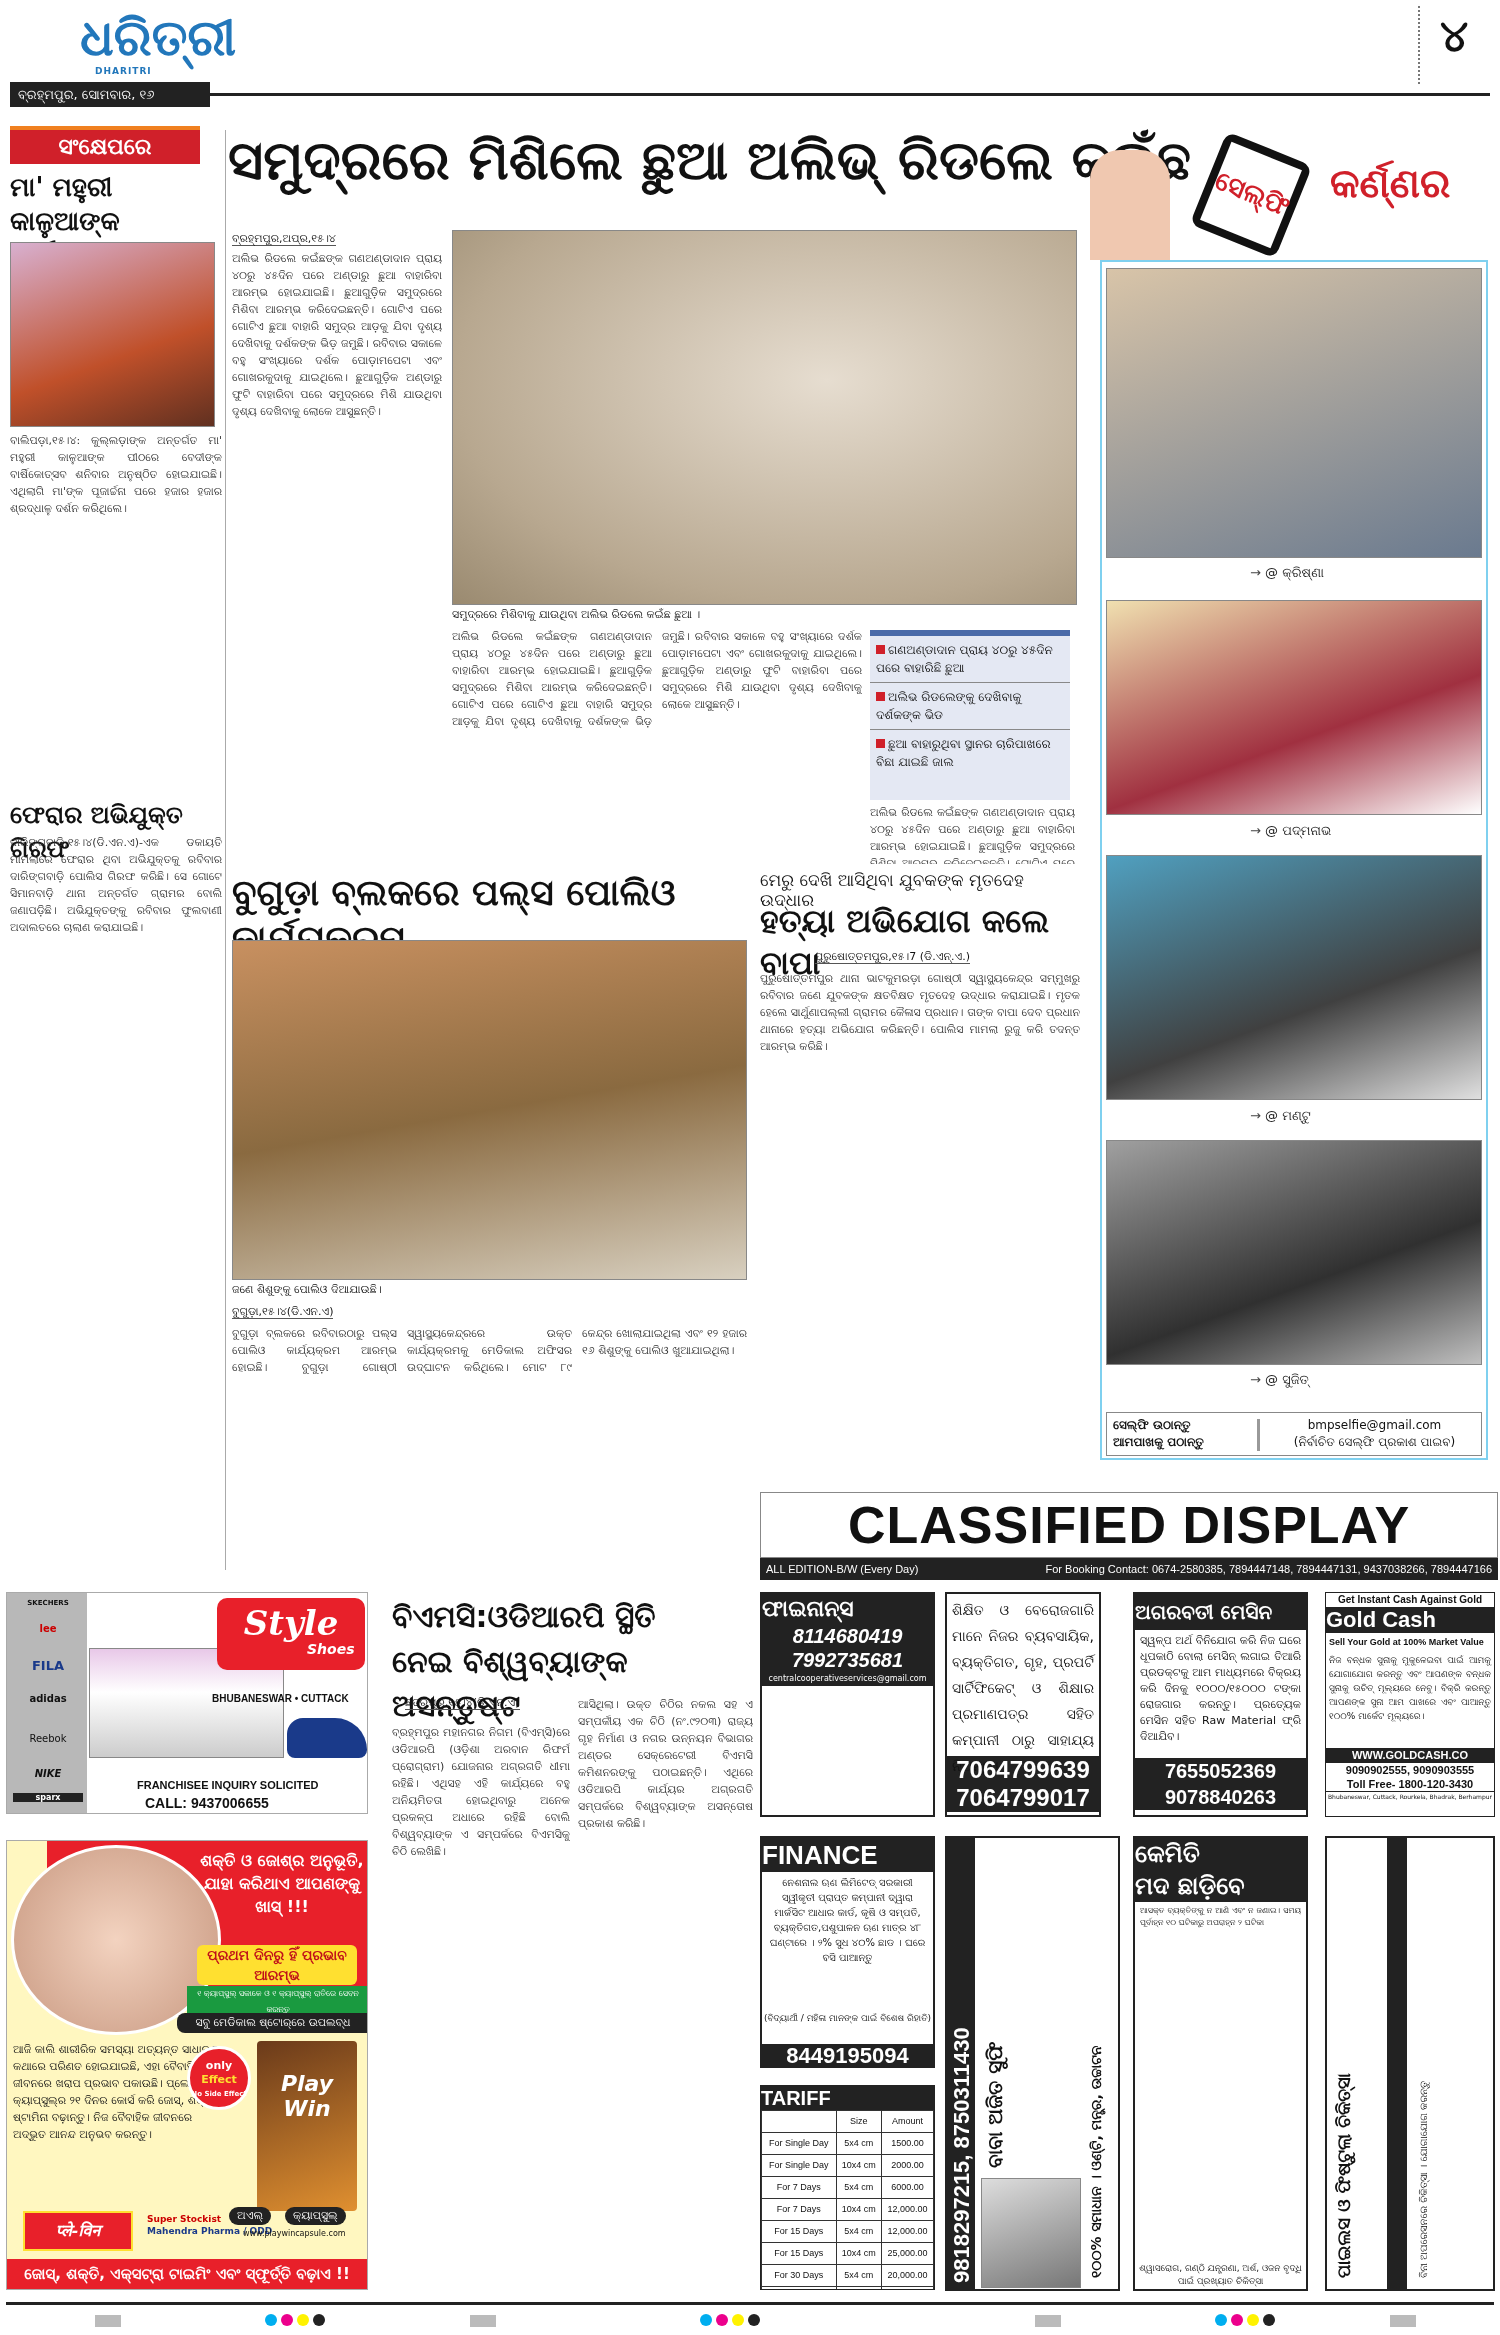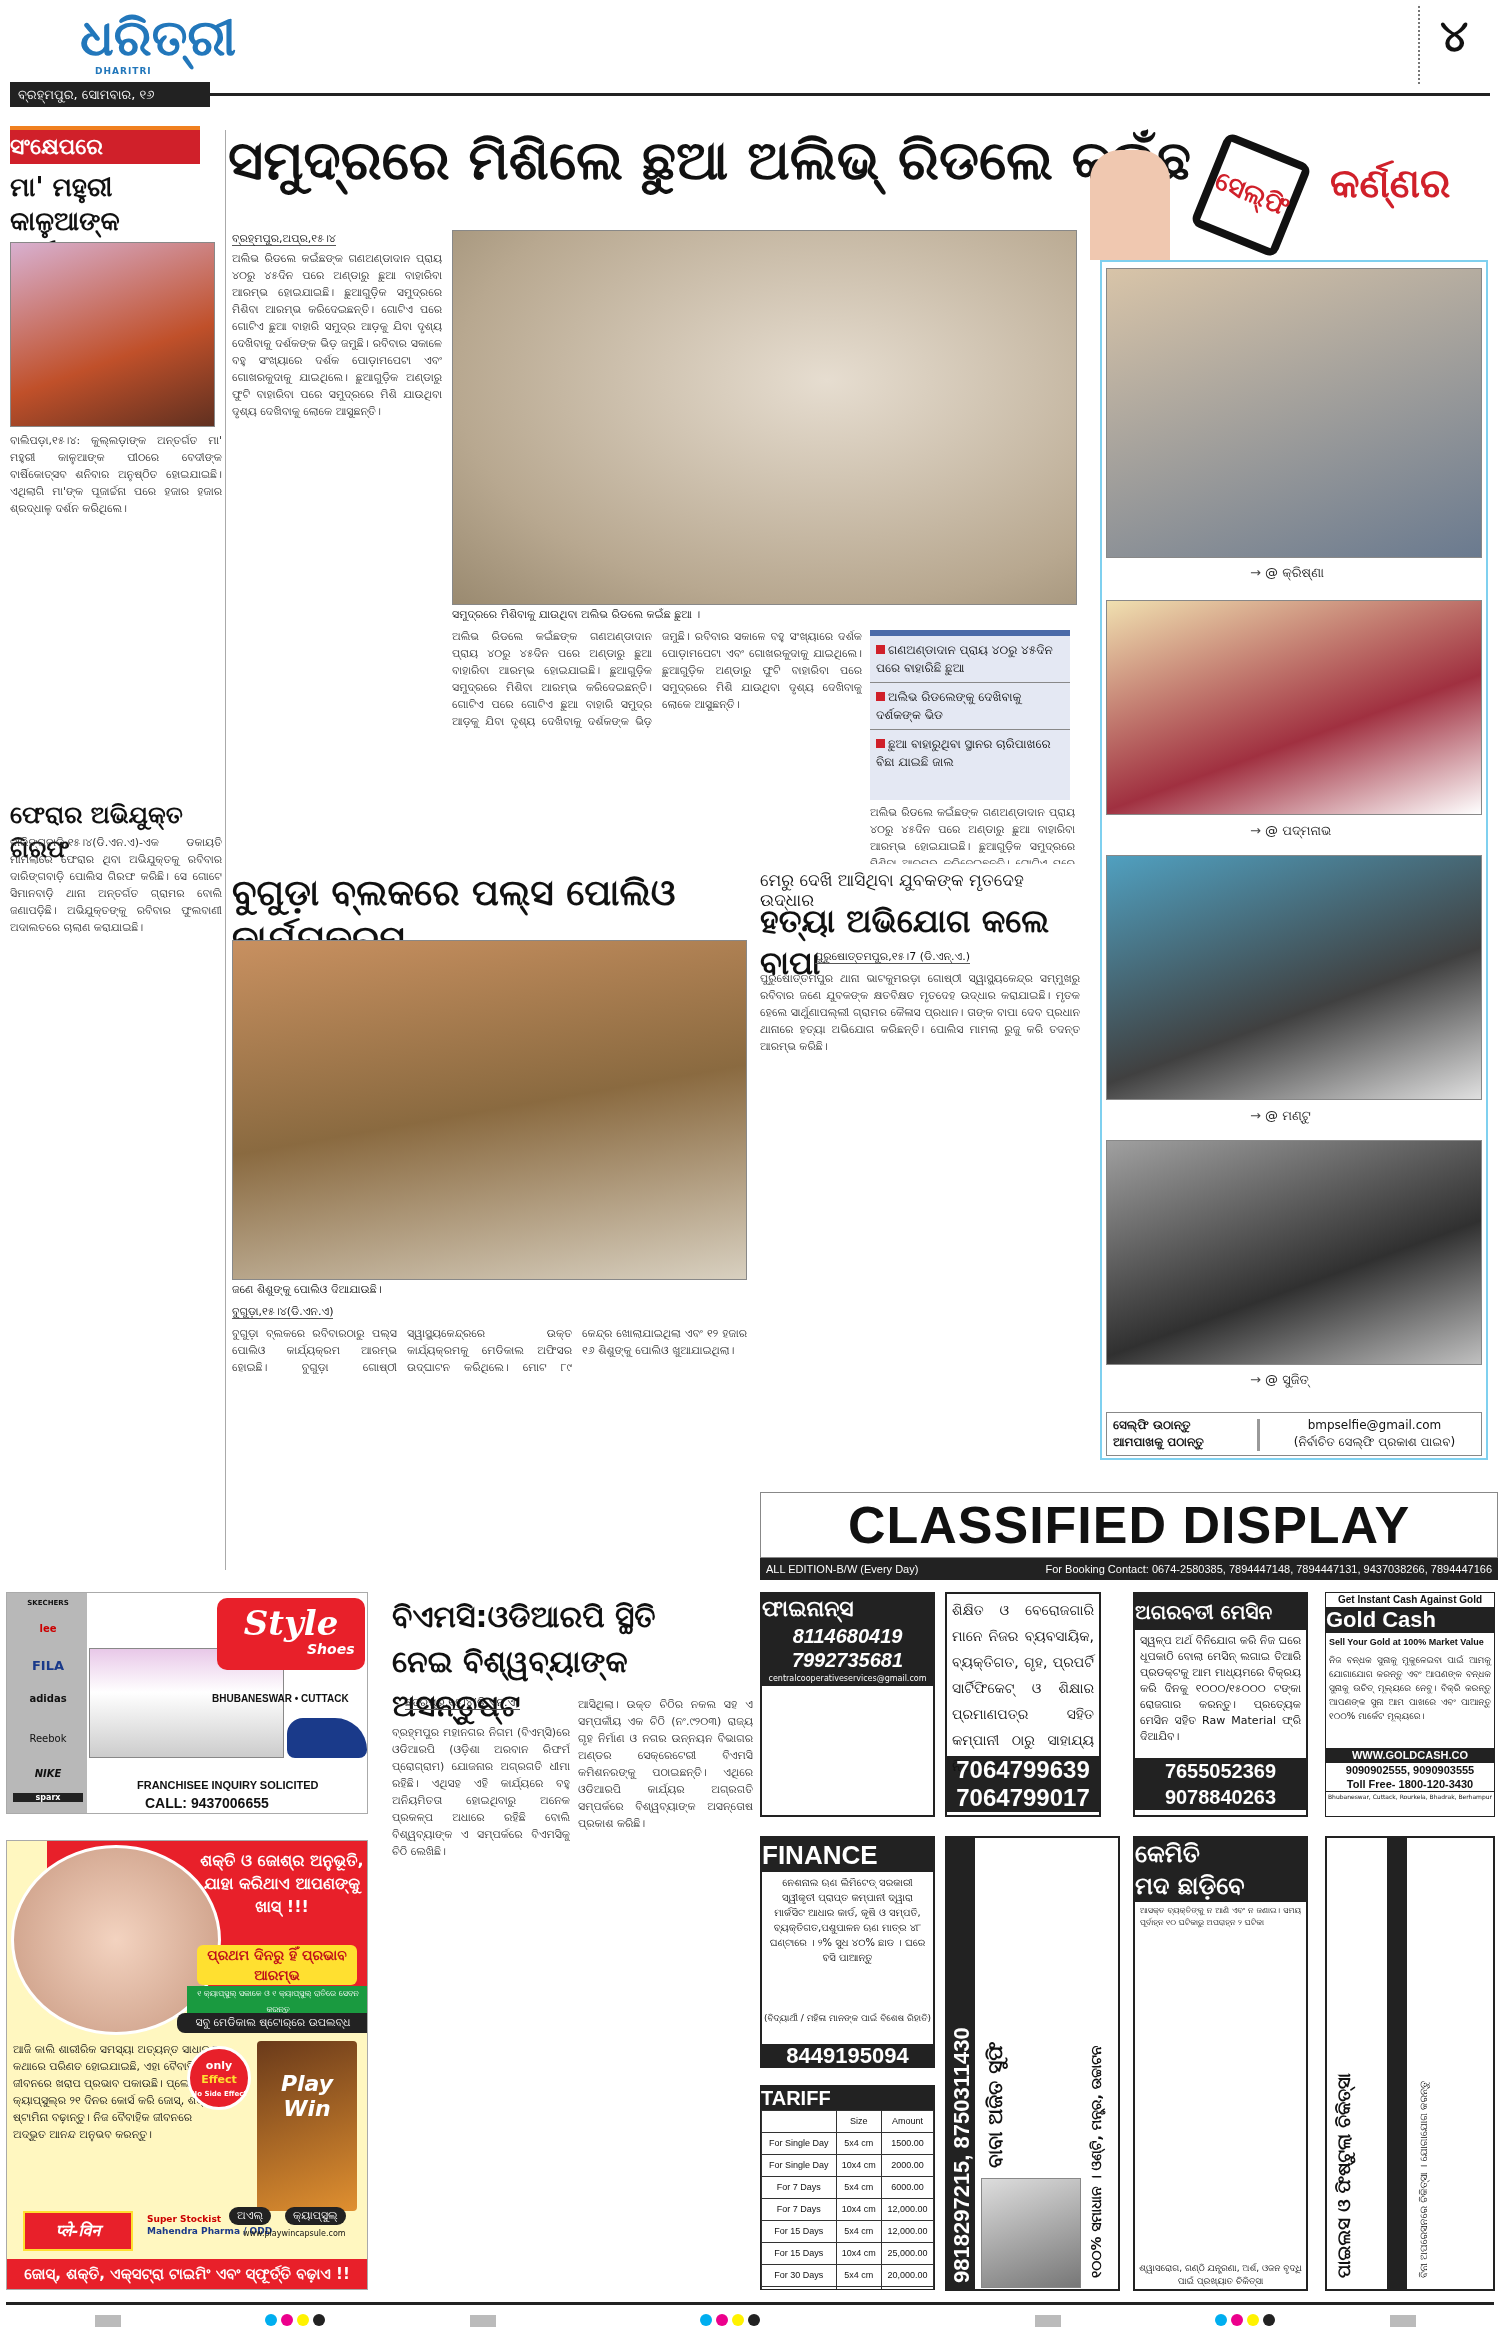--- a/index.html
+++ b/index.html
@@ -5,21 +5,21 @@
   * { box-sizing: border-box; margin: 0; padding: 0; }
   html, body { width: 1500px; height: 2335px; background: #fff; overflow: hidden; }
   body { position: relative; font-family: "DejaVu Sans", sans-serif; color: #111; }
   .abs { position: absolute; }
   .logo { left: 80px; top: 10px; width: 120px; height: 70px; color: #2277bb; font-family: "DejaVu Serif", serif; font-size: 50px; font-weight: bold; line-height: 56px; }
   .logo-sub { left: 95px; top: 66px; font-size: 9px; color: #2277bb; font-weight: bold; letter-spacing: 1px; }
   .dateline { left: 10px; top: 82px; width: 200px; height: 25px; background: #222; color: #fff; font-size: 13px; line-height: 25px; padding-left: 8px; }
   .topline { left: 210px; top: 93px; width: 1280px; height: 3px; background: #222; }
   .pageno { left: 1440px; top: 10px; font-size: 44px; font-weight: bold; }
   .pageno-sep { left: 1418px; top: 6px; height: 78px; border-left: 2px dotted #777; }
-  .brief-bar { left: 10px; top: 126px; width: 190px; height: 38px; background: #d0202a; border-top: 4px solid #f08020; color: #fff; font-size: 22px; font-weight: bold; text-align: left; line-height: 34px; }
+  .brief-bar { left: 10px; top: 126px; width: 190px; height: 38px; background: #d0202a; border-top: 4px solid #f08020; color: #fff; font-size: 22px; font-weight: bold; text-align: center; line-height: 34px; }
   .brief-head { left: 10px; top: 170px; width: 210px; font-size: 26px; line-height: 34px; font-weight: bold; }
   .photo { background: linear-gradient(135deg,#c9b79c,#8f7a5e); border: 1px solid #888; }
   .body-text { font-size: 11px; line-height: 17px; color: #333; text-align: justify; overflow: hidden; }
   .sub-head { font-size: 26px; font-weight: bold; line-height: 34px; }
   .main-head { left: 228px; top: 128px; width: 850px; font-size: 54px; line-height: 66px; font-weight: bold; white-space: nowrap; }
   .selfie-panel { left: 1100px; top: 260px; width: 388px; height: 1200px; border: 2px solid #7fd0ef; }
   .phone { left: 1205px; top: 145px; width: 92px; height: 100px; background: #111; border-radius: 10px; transform: rotate(22deg); }
   .phone-screen { position: absolute; left: 8px; top: 8px; right: 8px; bottom: 8px; background: #fff; color: #d0202a; font-size: 26px; font-weight: bold; text-align: center; line-height: 80px; }
   .corner-word { left: 1330px; top: 160px; color: #d0202a; font-size: 40px; font-weight: bold; }
   .selfie-photo { position: absolute; left: 1106px; width: 376px; background: linear-gradient(160deg,#d8c4a8,#6a7a8f); border: 1px solid #888; }

